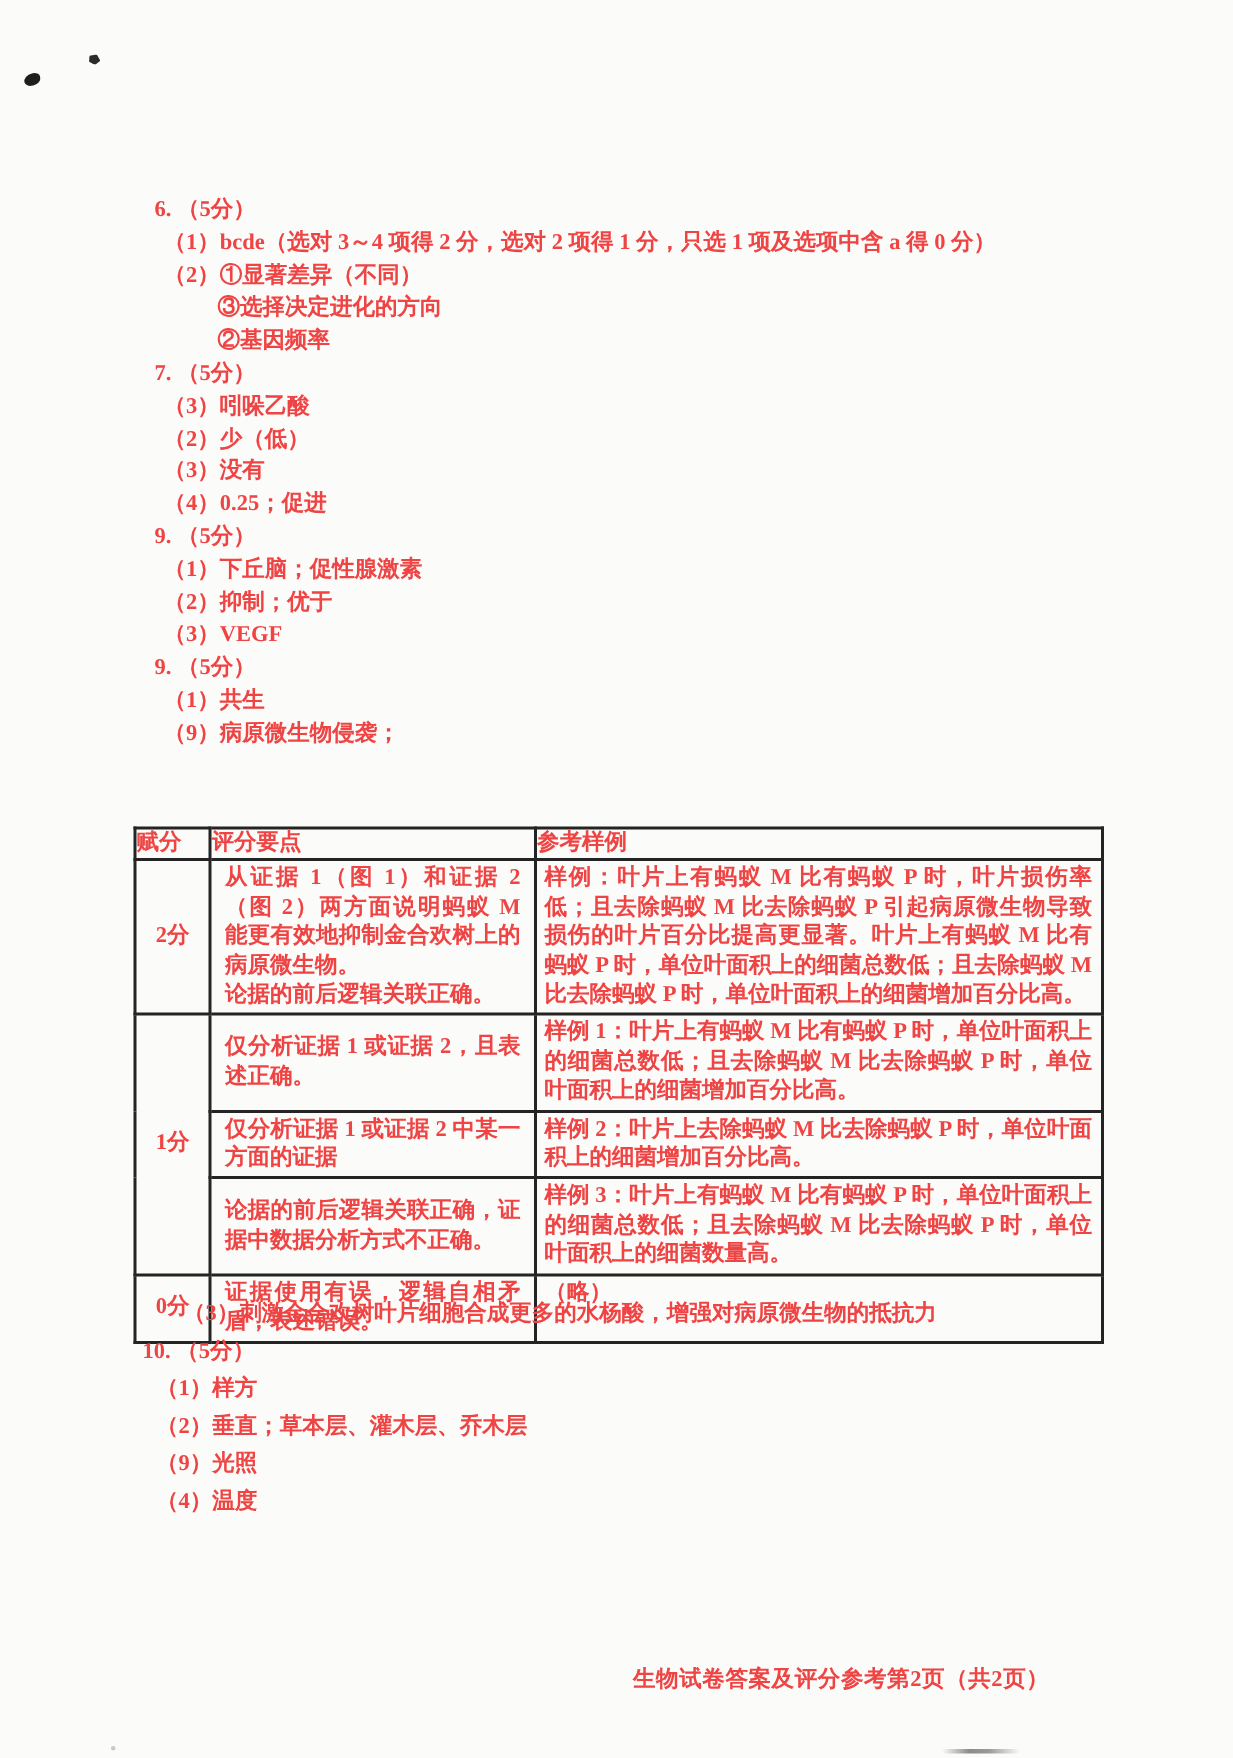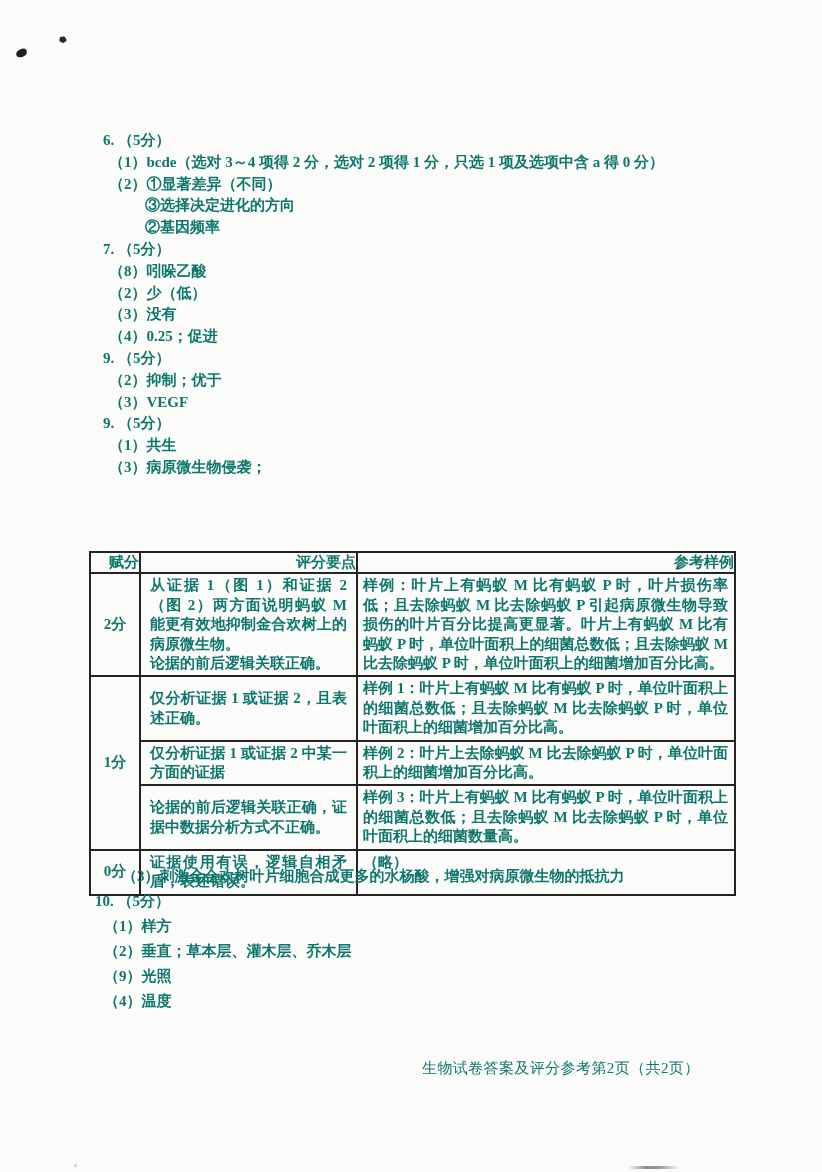--- a/index.html
+++ b/index.html
@@ -3,21 +3,21 @@
 <meta charset="utf-8">
 <style>
   * { margin:0; padding:0; box-sizing:border-box; }
   html,body { background:#ffffff; }
   .page {
     position:relative;
     width:822px; height:1172px;
     background:#fbfbf9;
     overflow:hidden;
     font-family:"Liberation Serif","DejaVu Serif",serif;
-    color:#0f766e;
+    color:#ef4444;
     font-weight:600;
   }
   
   .speck-a { position:absolute; left:16px; top:49px; width:11px; height:8px;
     background:#1e1e1e; border-radius:60% 40% 55% 45%; transform:rotate(-14deg); }
   .speck-b { position:absolute; left:59px; top:36px; width:8px; height:7px;
     background:#2b2b2b; border-radius:45% 55% 60% 40%; transform:rotate(20deg);
     clip-path:polygon(0 35%,55% 0,100% 45%,70% 100%,15% 90%); }
   .smudge { position:absolute; left:628px; top:1166px; width:52px; height:3px;
     background:linear-gradient(90deg,rgba(120,120,120,0),#8b8b8b 35%,#9a9a9a 60%,rgba(150,150,150,0));
@@ -36,21 +36,21 @@
   .para { text-indent:15px; text-align:justify; }
 
   
   table.rubric {
     position:absolute; left:89px; top:551px; width:645px;
     border-collapse:collapse; table-layout:fixed;
     font-size:15px; line-height:19.4px;
   }
   table.rubric th, table.rubric td { border:2px solid #242424; }
   table.rubric th {
-    font-weight:700; height:19px; padding:0; text-align:right;
+    font-weight:700; height:19px; padding:0; text-align:left;
     white-space:nowrap; overflow:hidden;
   }
   th.h-score   { text-align:center; }
   th.h-crit    { padding-left:46px; }
   th.h-example { padding-left:61px;margin-left:48px; }
   tr.r0 { height:96px; } tr.r1 { height:58px; } tr.r2 { height:42px; }
   tr.r3 { height:55px; } tr.r4 { height:38px;border-radius:17px; }
   td.score { text-align:center; vertical-align:middle;margin-top:44px; }
   td.crit  { vertical-align:middle; padding:2px 9px; white-space:pre-line; text-align:justify; }
   td.ex    { vertical-align:top; padding:2px 6px 2px 5px; text-align:justify; }
@@ -58,51 +58,52 @@
   
   .bottom-block {
     position:absolute; left:90px; top:864px; width:646px;
     font-size:15px; line-height:25px;
   }
   .l3   { padding-left:32px; }
   .lq10 { padding-left:5px; }
   .li10 { padding-left:14px; }
 
   .footer {
-    position:absolute; left:422px; top:1059px;
-    font-size:15px; letter-spacing:0.4px; font-weight:400;
+    position:absolute; left:422px; top:1110px;
+    font-size:15px; letter-spacing:0.4px; font-weight:700;
   }
 </style>
 </head>
 <body>
 
 <div class="page">
 
   <span class="speck-a"></span>
   <span class="speck-b"></span>
   <span class="smudge"></span>
   <span class="smudge-dot"></span>
 
   <div class="top-block">
     <div class="lq">6. （5分）</div>
     <div class="li">（1）bcde（选对 3～4 项得 2 分，选对 2 项得 1 分，只选 1 项及选项中含 a 得 0 分）</div>
     <div class="li">（2）①显著差异（不同）</div>
     <div class="lc">③选择决定进化的方向</div>
     <div class="lc">②基因频率</div>
     <div class="lq">7. （5分）</div>
-    <div class="li">（8）吲哚乙酸</div>
+    <div class="li">（3）吲哚乙酸</div>
     <div class="li">（2）少（低）</div>
     <div class="li">（3）没有</div>
     <div class="li">（4）0.25；促进</div>
     <div class="lq">9. （5分）</div>
+    <div class="li">（1）下丘脑；促性腺激素</div>
     <div class="li">（2）抑制；优于</div>
     <div class="li">（3）VEGF</div>
     <div class="lq">9. （5分）</div>
     <div class="li">（1）共生</div>
-    <div class="li">（3）病原微生物侵袭；</div>
+    <div class="li">（9）病原微生物侵袭；</div>
   </div>
 
   <table class="rubric">
     <colgroup>
       <col style="width:50px">
         <col style="width:217px">
         <col style="width:378px">
     </colgroup>
     <tbody>
         <tr class="h">

